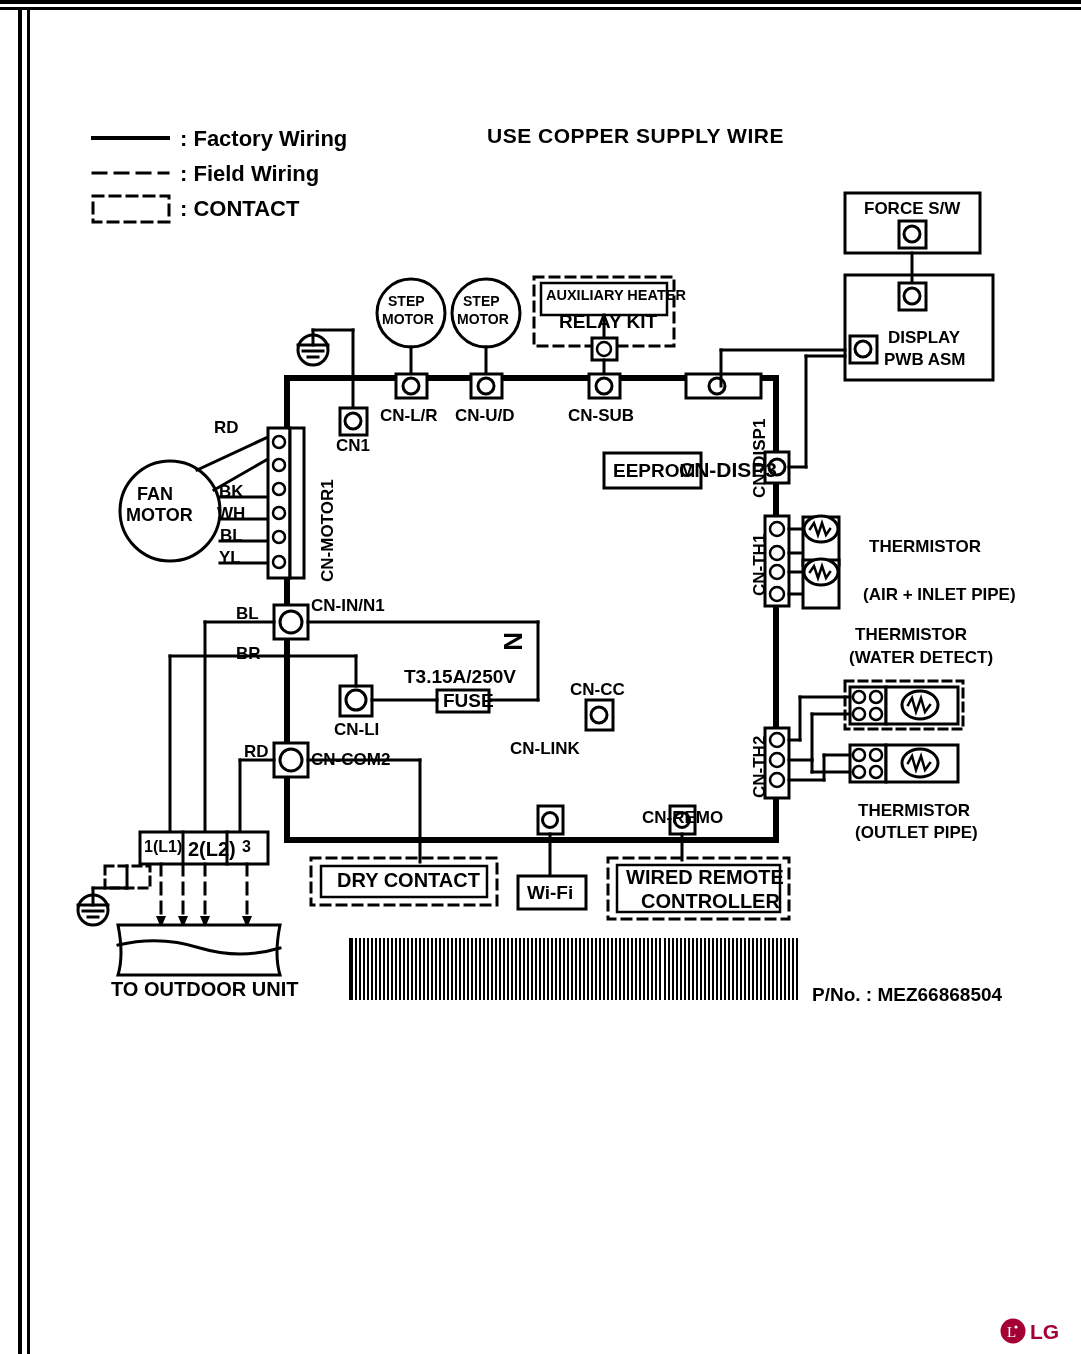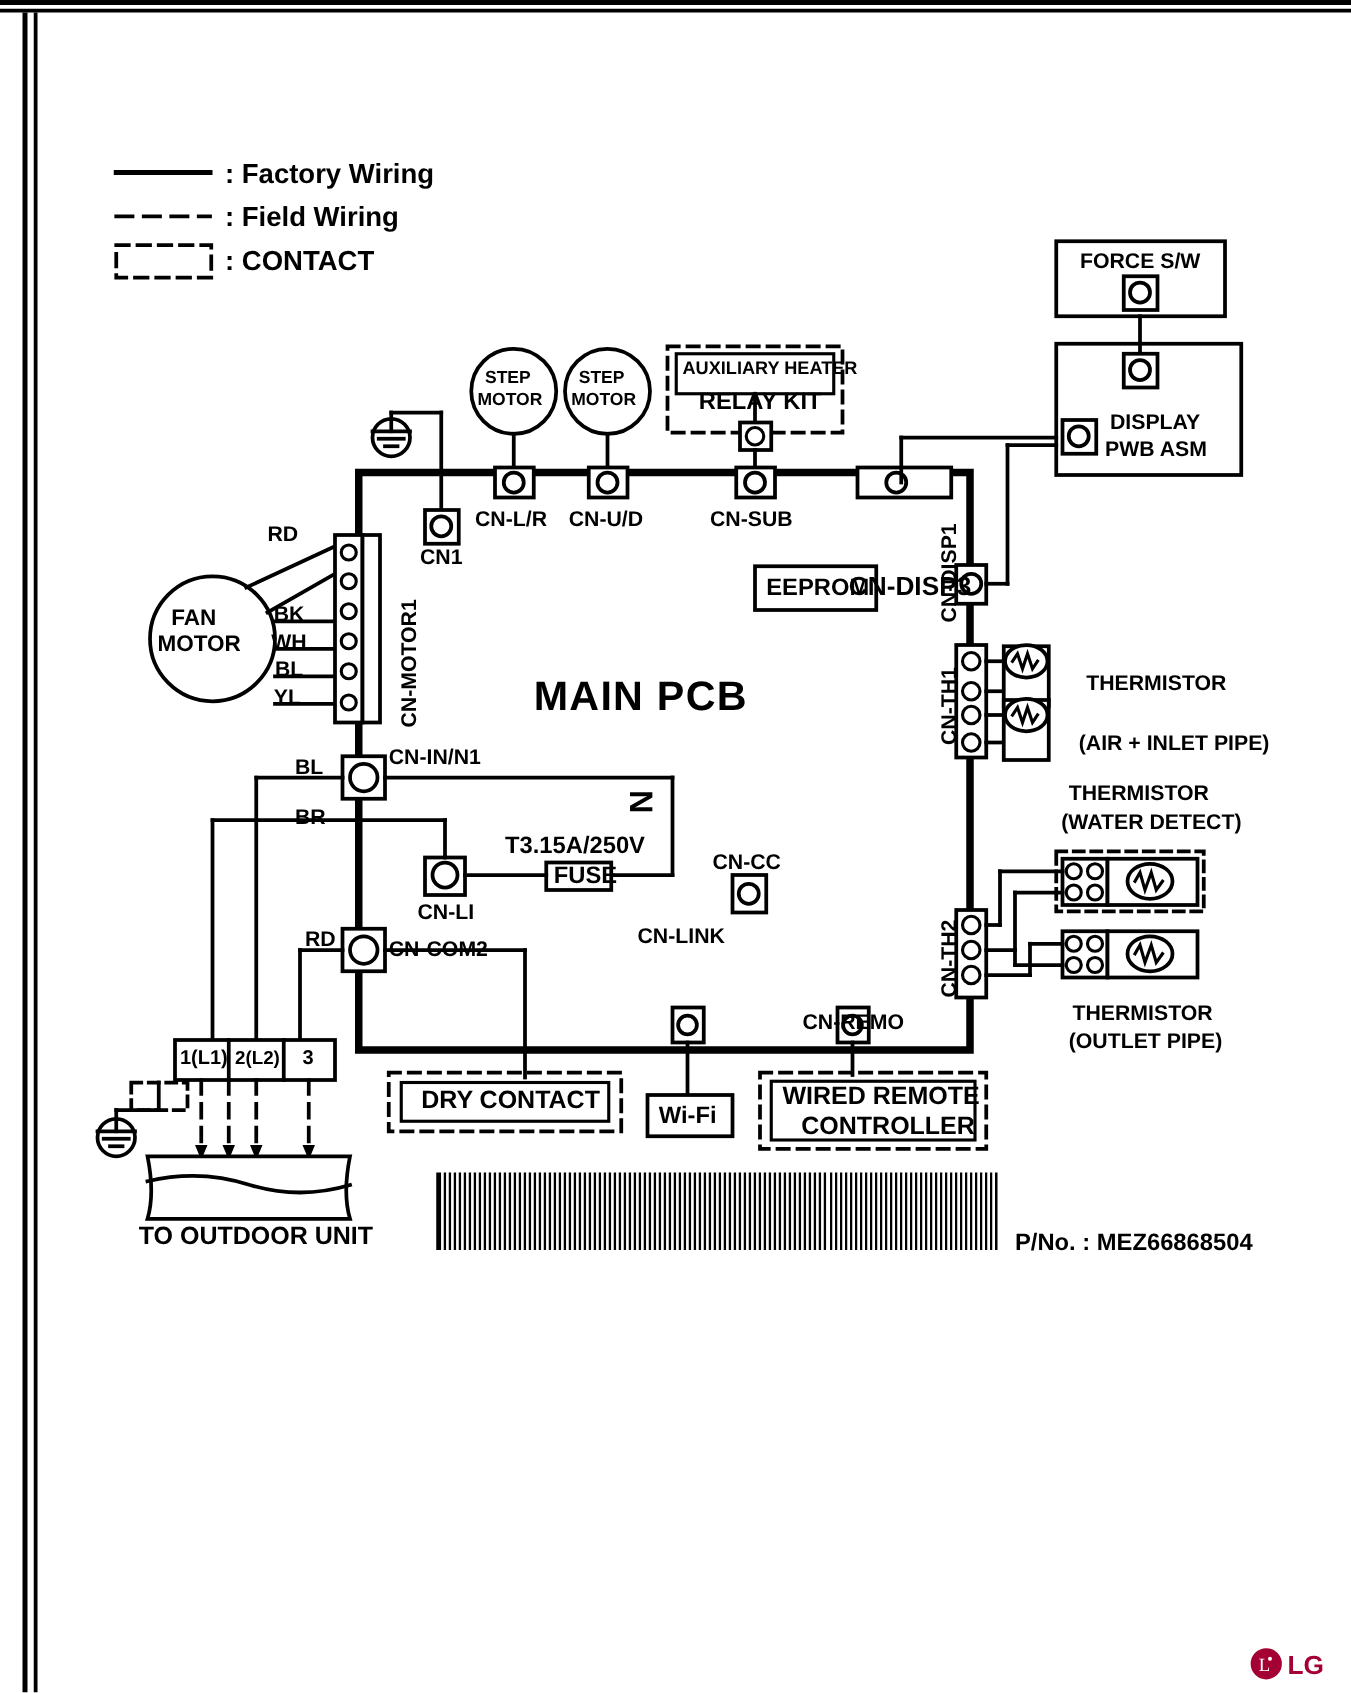--- a/index.html
+++ b/index.html
@@ -237,20 +237,21 @@
       <path d="M118 925 Q124 955 118 975 L280 975 Q274 955 280 925 Z" stroke-width="3" fill="#fff"></path>
       <path d="M118 945 Q160 935 200 948 Q240 960 280 948" stroke-width="3" fill="none"></path>
 
     </g>
   </svg>
 
   <div class="lbl reg" style="left:180px;top:126px;font-size:22px;">: Factory Wiring</div>
   <div class="lbl reg" style="left:180px;top:161px;font-size:22px;">: Field Wiring</div>
   <div class="lbl reg" style="left:180px;top:196px;font-size:22px;">: CONTACT</div>
 
+  <div class="lbl" style="left:487px;top:124px;font-size:21px;letter-spacing:0.5px;">USE COPPER SUPPLY WIRE</div>
 
   <div class="lbl" style="left:388px;top:293px;font-size:14px;">STEP</div>
   <div class="lbl" style="left:382px;top:311px;font-size:14px;">MOTOR</div>
 
   <div class="lbl" style="left:463px;top:293px;font-size:14px;">STEP</div>
   <div class="lbl" style="left:457px;top:311px;font-size:14px;">MOTOR</div>
 
   <div class="lbl" style="left:546px;top:287px;font-size:14.5px;">AUXILIARY HEATER</div>
   <div class="lbl" style="left:559px;top:311px;font-size:19px;">RELAY KIT</div>
 
@@ -275,21 +276,20 @@
 
   <div class="lbl" style="left:214px;top:418px;font-size:17px;">RD</div>
   <div class="lbl" style="left:219px;top:482px;font-size:17px;">BK</div>
   <div class="lbl" style="left:217px;top:504px;font-size:17px;">WH</div>
   <div class="lbl" style="left:220px;top:526px;font-size:17px;">BL</div>
   <div class="lbl" style="left:219px;top:548px;font-size:17px;">YL</div>
   <div class="lbl" style="left:236px;top:604px;font-size:17px;">BL</div>
   <div class="lbl" style="left:236px;top:644px;font-size:17px;">BR</div>
   <div class="lbl" style="left:244px;top:742px;font-size:17px;">RD</div>
 
-  <div class="lbl" style="left:427px;top:538px;font-size:33px;letter-spacing:1px;">MAIN PCB</div>
   <div class="lbl" style="left:613px;top:460px;font-size:19px;">EEPROM</div>
 
   <div class="lbl" style="left:869px;top:537px;font-size:17px;">THERMISTOR</div>
   <div class="lbl" style="left:863px;top:585px;font-size:17px;">(AIR + INLET PIPE)</div>
   <div class="lbl" style="left:855px;top:625px;font-size:17px;">THERMISTOR</div>
   <div class="lbl" style="left:849px;top:648px;font-size:17px;">(WATER DETECT)</div>
   <div class="lbl" style="left:858px;top:801px;font-size:17px;">THERMISTOR</div>
   <div class="lbl" style="left:855px;top:823px;font-size:17px;">(OUTLET PIPE)</div>
 
   <div class="lbl" style="left:311px;top:596px;font-size:17px;">CN-IN/N1</div>
@@ -297,21 +297,21 @@
   <div class="lbl" style="left:311px;top:750px;font-size:17px;">CN-COM2</div>
   <div class="lbl" style="left:570px;top:680px;font-size:17px;">CN-CC</div>
   <div class="lbl" style="left:510px;top:739px;font-size:17px;">CN-LINK</div>
   <div class="lbl" style="left:642px;top:808px;font-size:17px;">CN-REMO</div>
 
   <div class="lbl" style="left:404px;top:666px;font-size:19px;">T3.15A/250V</div>
   <div class="lbl" style="left:443px;top:690px;font-size:19px;">FUSE</div>
   <div class="lbl vert" style="left:528px;top:632px;font-size:26px;transform:rotate(90deg);">N</div>
 
   <div class="lbl" style="left:144px;top:838px;font-size:16px;">1(L1)</div>
-  <div class="lbl" style="left:188px;top:838px;font-size:15px;">2(L2)</div>
+  <div class="lbl" style="left:188px;top:838px;font-size:20px;">2(L2)</div>
   <div class="lbl" style="left:242px;top:838px;font-size:16px;">3</div>
 
   <div class="lbl" style="left:337px;top:869px;font-size:20px;">DRY CONTACT</div>
   <div class="lbl" style="left:527px;top:882px;font-size:19px;">Wi-Fi</div>
   <div class="lbl" style="left:626px;top:866px;font-size:20px;">WIRED REMOTE</div>
   <div class="lbl" style="left:641px;top:890px;font-size:20px;">CONTROLLER</div>
 
   <div class="lbl" style="left:111px;top:978px;font-size:20px;">TO OUTDOOR UNIT</div>
 
   <div class="barcode" id="barcode"><i style="width:4px"></i><i style="width:2px;background:#fff"></i><i style="width:2px"></i><i style="width:2px;background:#fff"></i><i style="width:2px"></i><i style="width:2px;background:#fff"></i><i style="width:2px"></i><i style="width:2px;background:#fff"></i><i style="width:2px"></i><i style="width:2px;background:#fff"></i><i style="width:2px"></i><i style="width:2px;background:#fff"></i><i style="width:2px"></i><i style="width:2px;background:#fff"></i><i style="width:2px"></i><i style="width:2px;background:#fff"></i><i style="width:2px"></i><i style="width:2px;background:#fff"></i><i style="width:2px"></i><i style="width:2px;background:#fff"></i><i style="width:2px"></i><i style="width:2px;background:#fff"></i><i style="width:2px"></i><i style="width:2px;background:#fff"></i><i style="width:2px"></i><i style="width:2px;background:#fff"></i><i style="width:2px"></i><i style="width:2px;background:#fff"></i><i style="width:2px"></i><i style="width:2px;background:#fff"></i><i style="width:2px"></i><i style="width:2px;background:#fff"></i><i style="width:2px"></i><i style="width:2px;background:#fff"></i><i style="width:2px"></i><i style="width:2px;background:#fff"></i><i style="width:2px"></i><i style="width:2px;background:#fff"></i><i style="width:2px"></i><i style="width:2px;background:#fff"></i><i style="width:2px"></i><i style="width:2px;background:#fff"></i><i style="width:2px"></i><i style="width:2px;background:#fff"></i><i style="width:2px"></i><i style="width:2px;background:#fff"></i><i style="width:2px"></i><i style="width:2px;background:#fff"></i><i style="width:2px"></i><i style="width:2px;background:#fff"></i><i style="width:2px"></i><i style="width:2px;background:#fff"></i><i style="width:2px"></i><i style="width:2px;background:#fff"></i><i style="width:2px"></i><i style="width:2px;background:#fff"></i><i style="width:2px"></i><i style="width:2px;background:#fff"></i><i style="width:2px"></i><i style="width:2px;background:#fff"></i><i style="width:2px"></i><i style="width:2px;background:#fff"></i><i style="width:2px"></i><i style="width:2px;background:#fff"></i><i style="width:2px"></i><i style="width:2px;background:#fff"></i><i style="width:2px"></i><i style="width:2px;background:#fff"></i><i style="width:2px"></i><i style="width:2px;background:#fff"></i><i style="width:2px"></i><i style="width:2px;background:#fff"></i><i style="width:2px"></i><i style="width:2px;background:#fff"></i><i style="width:2px"></i><i style="width:2px;background:#fff"></i><i style="width:2px"></i><i style="width:2px;background:#fff"></i><i style="width:2px"></i><i style="width:2px;background:#fff"></i><i style="width:2px"></i><i style="width:2px;background:#fff"></i><i style="width:2px"></i><i style="width:2px;background:#fff"></i><i style="width:2px"></i><i style="width:2px;background:#fff"></i><i style="width:2px"></i><i style="width:2px;background:#fff"></i><i style="width:2px"></i><i style="width:2px;background:#fff"></i><i style="width:2px"></i><i style="width:2px;background:#fff"></i><i style="width:2px"></i><i style="width:2px;background:#fff"></i><i style="width:2px"></i><i style="width:2px;background:#fff"></i><i style="width:2px"></i><i style="width:2px;background:#fff"></i><i style="width:2px"></i><i style="width:2px;background:#fff"></i><i style="width:2px"></i><i style="width:2px;background:#fff"></i><i style="width:2px"></i><i style="width:2px;background:#fff"></i><i style="width:2px"></i><i style="width:2px;background:#fff"></i><i style="width:2px"></i><i style="width:2px;background:#fff"></i><i style="width:2px"></i><i style="width:2px;background:#fff"></i><i style="width:2px"></i><i style="width:2px;background:#fff"></i><i style="width:2px"></i><i style="width:2px;background:#fff"></i><i style="width:2px"></i><i style="width:2px;background:#fff"></i><i style="width:2px"></i><i style="width:2px;background:#fff"></i><i style="width:2px"></i><i style="width:2px;background:#fff"></i><i style="width:2px"></i><i style="width:2px;background:#fff"></i><i style="width:2px"></i><i style="width:2px;background:#fff"></i><i style="width:2px"></i><i style="width:2px;background:#fff"></i><i style="width:2px"></i><i style="width:2px;background:#fff"></i><i style="width:2px"></i><i style="width:2px;background:#fff"></i><i style="width:2px"></i><i style="width:2px;background:#fff"></i><i style="width:2px"></i><i style="width:2px;background:#fff"></i><i style="width:2px"></i><i style="width:2px;background:#fff"></i><i style="width:2px"></i><i style="width:2px;background:#fff"></i><i style="width:2px"></i><i style="width:2px;background:#fff"></i><i style="width:2px"></i><i style="width:2px;background:#fff"></i><i style="width:2px"></i><i style="width:2px;background:#fff"></i><i style="width:2px"></i><i style="width:2px;background:#fff"></i><i style="width:2px"></i><i style="width:2px;background:#fff"></i><i style="width:2px"></i><i style="width:2px;background:#fff"></i><i style="width:2px"></i><i style="width:2px;background:#fff"></i><i style="width:2px"></i><i style="width:2px;background:#fff"></i><i style="width:2px"></i><i style="width:3px;background:#fff"></i><i style="width:2px"></i><i style="width:2px;background:#fff"></i><i style="width:2px"></i><i style="width:2px;background:#fff"></i><i style="width:2px"></i><i style="width:2px;background:#fff"></i><i style="width:2px"></i><i style="width:2px;background:#fff"></i><i style="width:2px"></i><i style="width:2px;background:#fff"></i><i style="width:2px"></i><i style="width:2px;background:#fff"></i><i style="width:2px"></i><i style="width:2px;background:#fff"></i><i style="width:2px"></i><i style="width:2px;background:#fff"></i><i style="width:2px"></i><i style="width:2px;background:#fff"></i><i style="width:2px"></i><i style="width:2px;background:#fff"></i><i style="width:2px"></i><i style="width:2px;background:#fff"></i><i style="width:2px"></i><i style="width:2px;background:#fff"></i><i style="width:2px"></i><i style="width:2px;background:#fff"></i><i style="width:2px"></i><i style="width:2px;background:#fff"></i><i style="width:2px"></i><i style="width:2px;background:#fff"></i><i style="width:2px"></i><i style="width:2px;background:#fff"></i><i style="width:2px"></i><i style="width:2px;background:#fff"></i><i style="width:2px"></i><i style="width:2px;background:#fff"></i><i style="width:2px"></i><i style="width:2px;background:#fff"></i><i style="width:2px"></i><i style="width:2px;background:#fff"></i><i style="width:2px"></i><i style="width:2px;background:#fff"></i><i style="width:2px"></i><i style="width:2px;background:#fff"></i><i style="width:2px"></i><i style="width:2px;background:#fff"></i><i style="width:2px"></i><i style="width:2px;background:#fff"></i><i style="width:2px"></i><i style="width:2px;background:#fff"></i><i style="width:2px"></i><i style="width:2px;background:#fff"></i><i style="width:2px"></i><i style="width:2px;background:#fff"></i><i style="width:2px"></i><i style="width:2px;background:#fff"></i><i style="width:2px"></i><i style="width:2px;background:#fff"></i><i style="width:2px"></i><i style="width:2px;background:#fff"></i><i style="width:2px"></i><i style="width:2px;background:#fff"></i><i style="width:2px"></i><i style="width:2px;background:#fff"></i><i style="width:2px"></i><i style="width:2px;background:#fff"></i><i style="width:2px"></i><i style="width:2px;background:#fff"></i></div>

